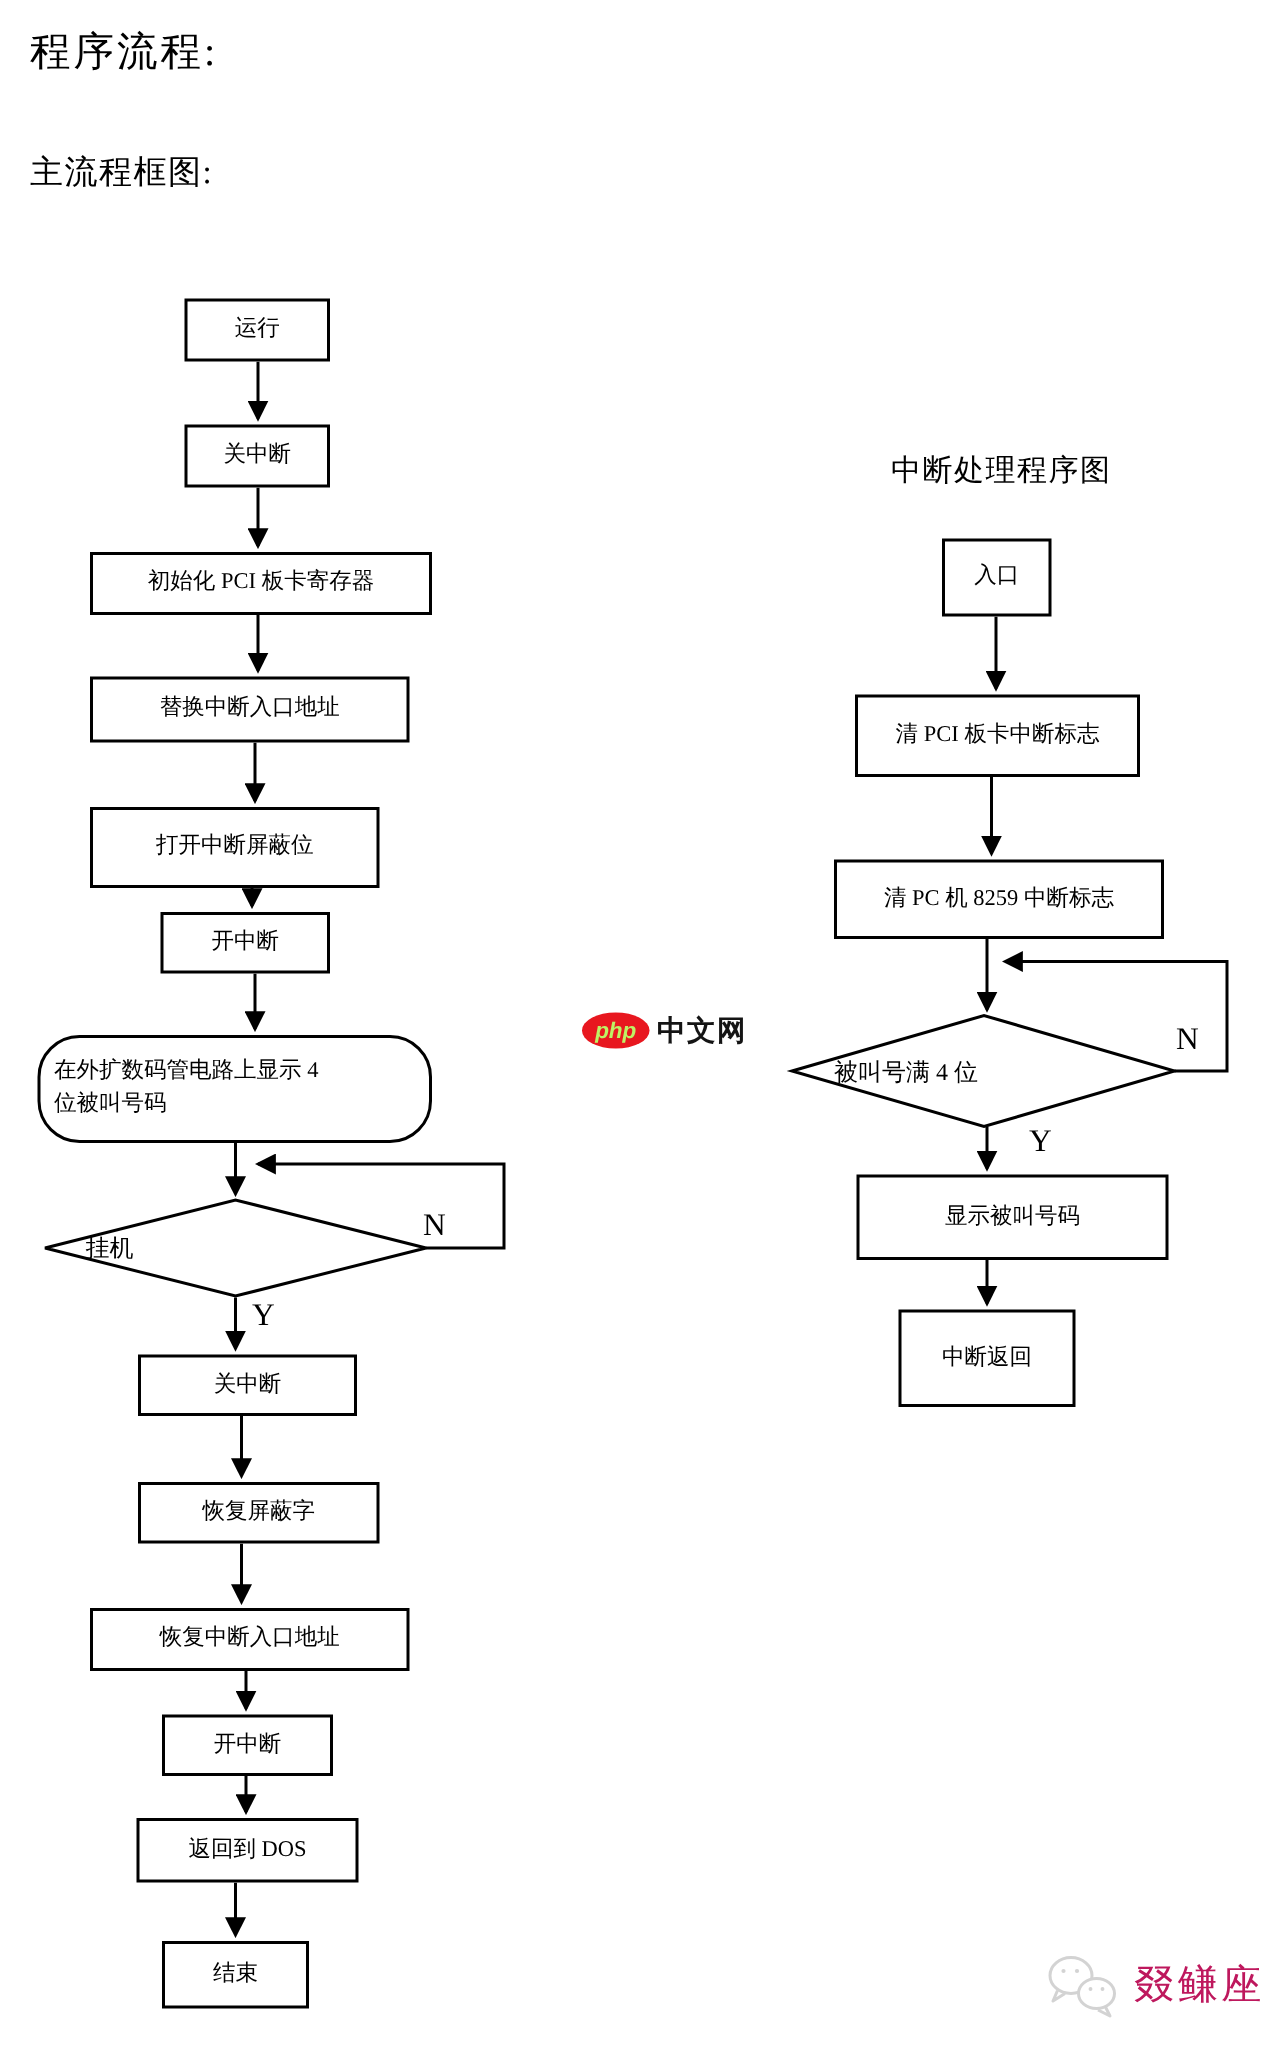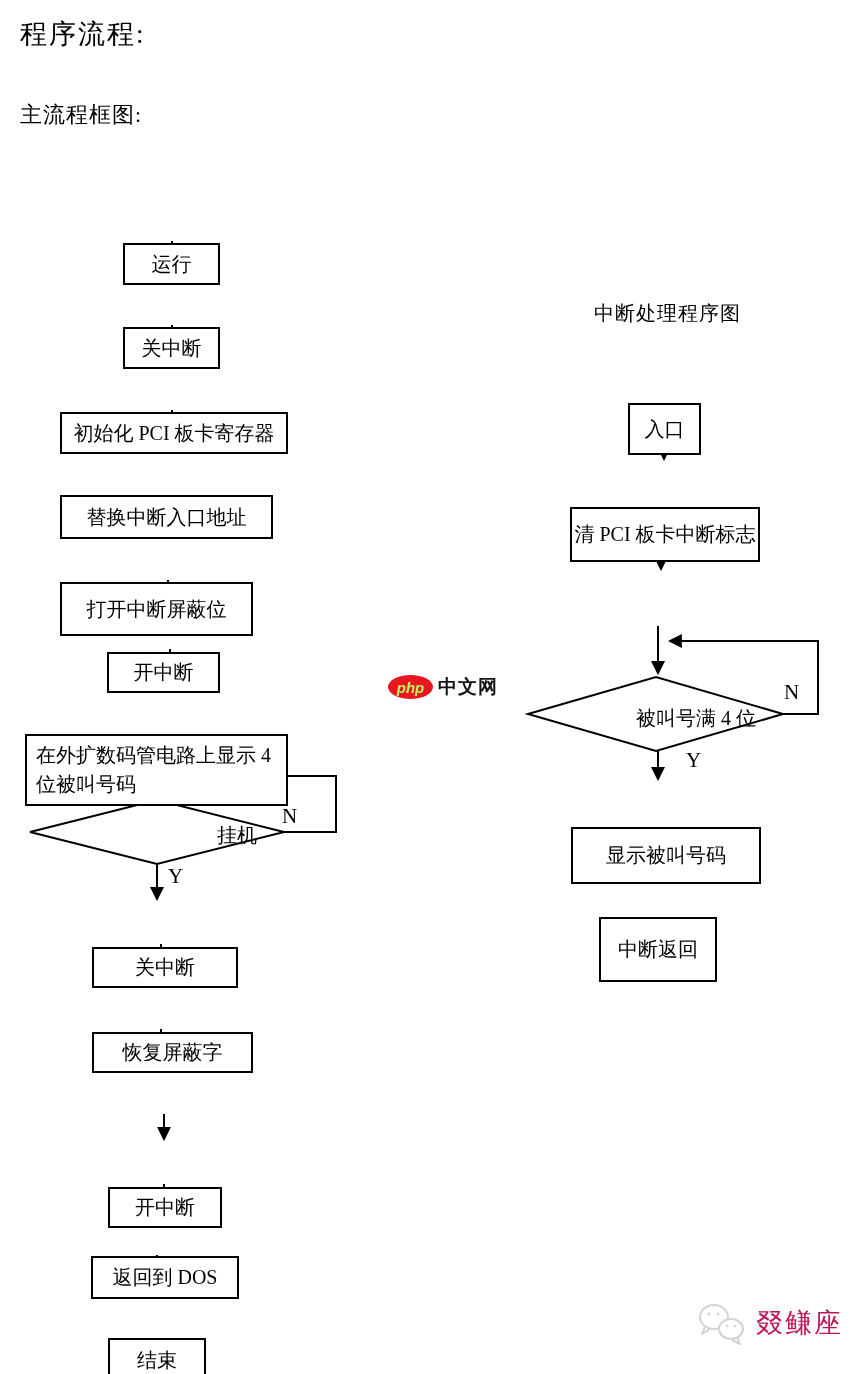--- a/index.html
+++ b/index.html
@@ -13,30 +13,30 @@
   }
   .h1{position:absolute;left:20px;top:16px;font-size:27px;letter-spacing:2px;}
   .h2{position:absolute;left:20px;top:100px;font-size:22px;letter-spacing:1px;}
   .connectors{position:absolute;left:0;top:0;z-index:1;}
   .node{
     position:absolute;z-index:2;
     box-sizing:border-box;
     border:2px solid #000;
     background:#fff;
     display:flex;align-items:center;justify-content:center;
-    font-size:20px;line-height:1.45;text-align:center;margin-top:44px;
+    font-size:15px;line-height:1.45;text-align:center;
   }
   .node.multiline{
     white-space:pre-line;
     justify-content:flex-start;text-align:left;
     padding:3px 9px;
   }
   .diamond-label{
     position:absolute;z-index:3;
-    font-size:20px;text-align:right;
+    font-size:16px;text-align:left;
   }
   .branch-label{
     position:absolute;z-index:3;
     font-size:21px;
   }
   .chart-title{
     position:absolute;z-index:2;
     font-size:20px;letter-spacing:1px;
   }
   .php-wm{
@@ -108,38 +108,40 @@
       <polygon points="528,714 656,677 783,714 656,751" fill="#fff" stroke="#000" stroke-width="2"></polygon>
     </g>
   </svg>
 
   <div class="node" style="left:123px;top:199px;width:97px;height:42px;">运行</div>
   <div class="node" style="left:123px;top:283px;width:97px;height:42px;">关中断</div>
   <div class="node" style="left:60px;top:368px;width:228px;height:42px;">初始化 PCI 板卡寄存器</div>
   <div class="node" style="left:60px;top:451px;width:213px;height:44px;">替换中断入口地址</div>
   <div class="node" style="left:60px;top:538px;width:193px;height:54px;">打开中断屏蔽位</div>
   <div class="node" style="left:107px;top:608px;width:113px;height:41px;">开中断</div>
-  <div class="node multiline" style="left:25px;top:690px;width:263px;height:72px;">在外扩数码管电路上显示 4
+  <div class="node multiline" style="left:25px;top:690px;width:263px;height:72px;border-radius:28px;">在外扩数码管电路上显示 4
 位被叫号码</div>
   <div class="diamond-label" style="left:57px;top:822px;width:200px;">挂机</div>
   <div class="node" style="left:92px;top:903px;width:146px;height:41px;">关中断</div>
   <div class="node" style="left:92px;top:988px;width:161px;height:41px;">恢复屏蔽字</div>
+  <div class="node" style="left:60px;top:1072px;width:213px;height:42px;">恢复中断入口地址</div>
   <div class="node" style="left:108px;top:1143px;width:114px;height:41px;">开中断</div>
   <div class="node" style="left:91px;top:1212px;width:148px;height:43px;">返回到 DOS</div>
   <div class="node" style="left:108px;top:1294px;width:98px;height:45px;">结束</div>
 
   <div class="branch-label" style="left:282px;top:804px;">N</div>
   <div class="branch-label" style="left:168px;top:864px;">Y</div>
 
   <div class="chart-title" style="left:594px;top:300px;">中断处理程序图</div>
 
   <div class="node" style="left:628px;top:359px;width:73px;height:52px;">入口</div>
   <div class="node" style="left:570px;top:463px;width:190px;height:55px;">清 PCI 板卡中断标志</div>
+  <div class="node" style="left:556px;top:573px;width:220px;height:53px;">清 PC 机 8259 中断标志</div>
   <div class="diamond-label" style="left:556px;top:705px;width:200px;">被叫号满 4 位</div>
-  <div class="node" style="left:571px;top:783px;width:190px;height:57px;">显示被叫号码</div>
+  <div class="node" style="left:571px;top:783px;width:208px;height:57px;">显示被叫号码</div>
   <div class="node" style="left:599px;top:873px;width:118px;height:65px;font-family:Liberation Serif, serif;">中断返回</div>
 
   <div class="branch-label" style="left:784px;top:680px;">N</div>
   <div class="branch-label" style="left:686px;top:748px;">Y</div>
 
   <div class="php-wm">
     <span class="php-badge">php</span>
     <span class="php-site">中文网</span>
   </div>
 

